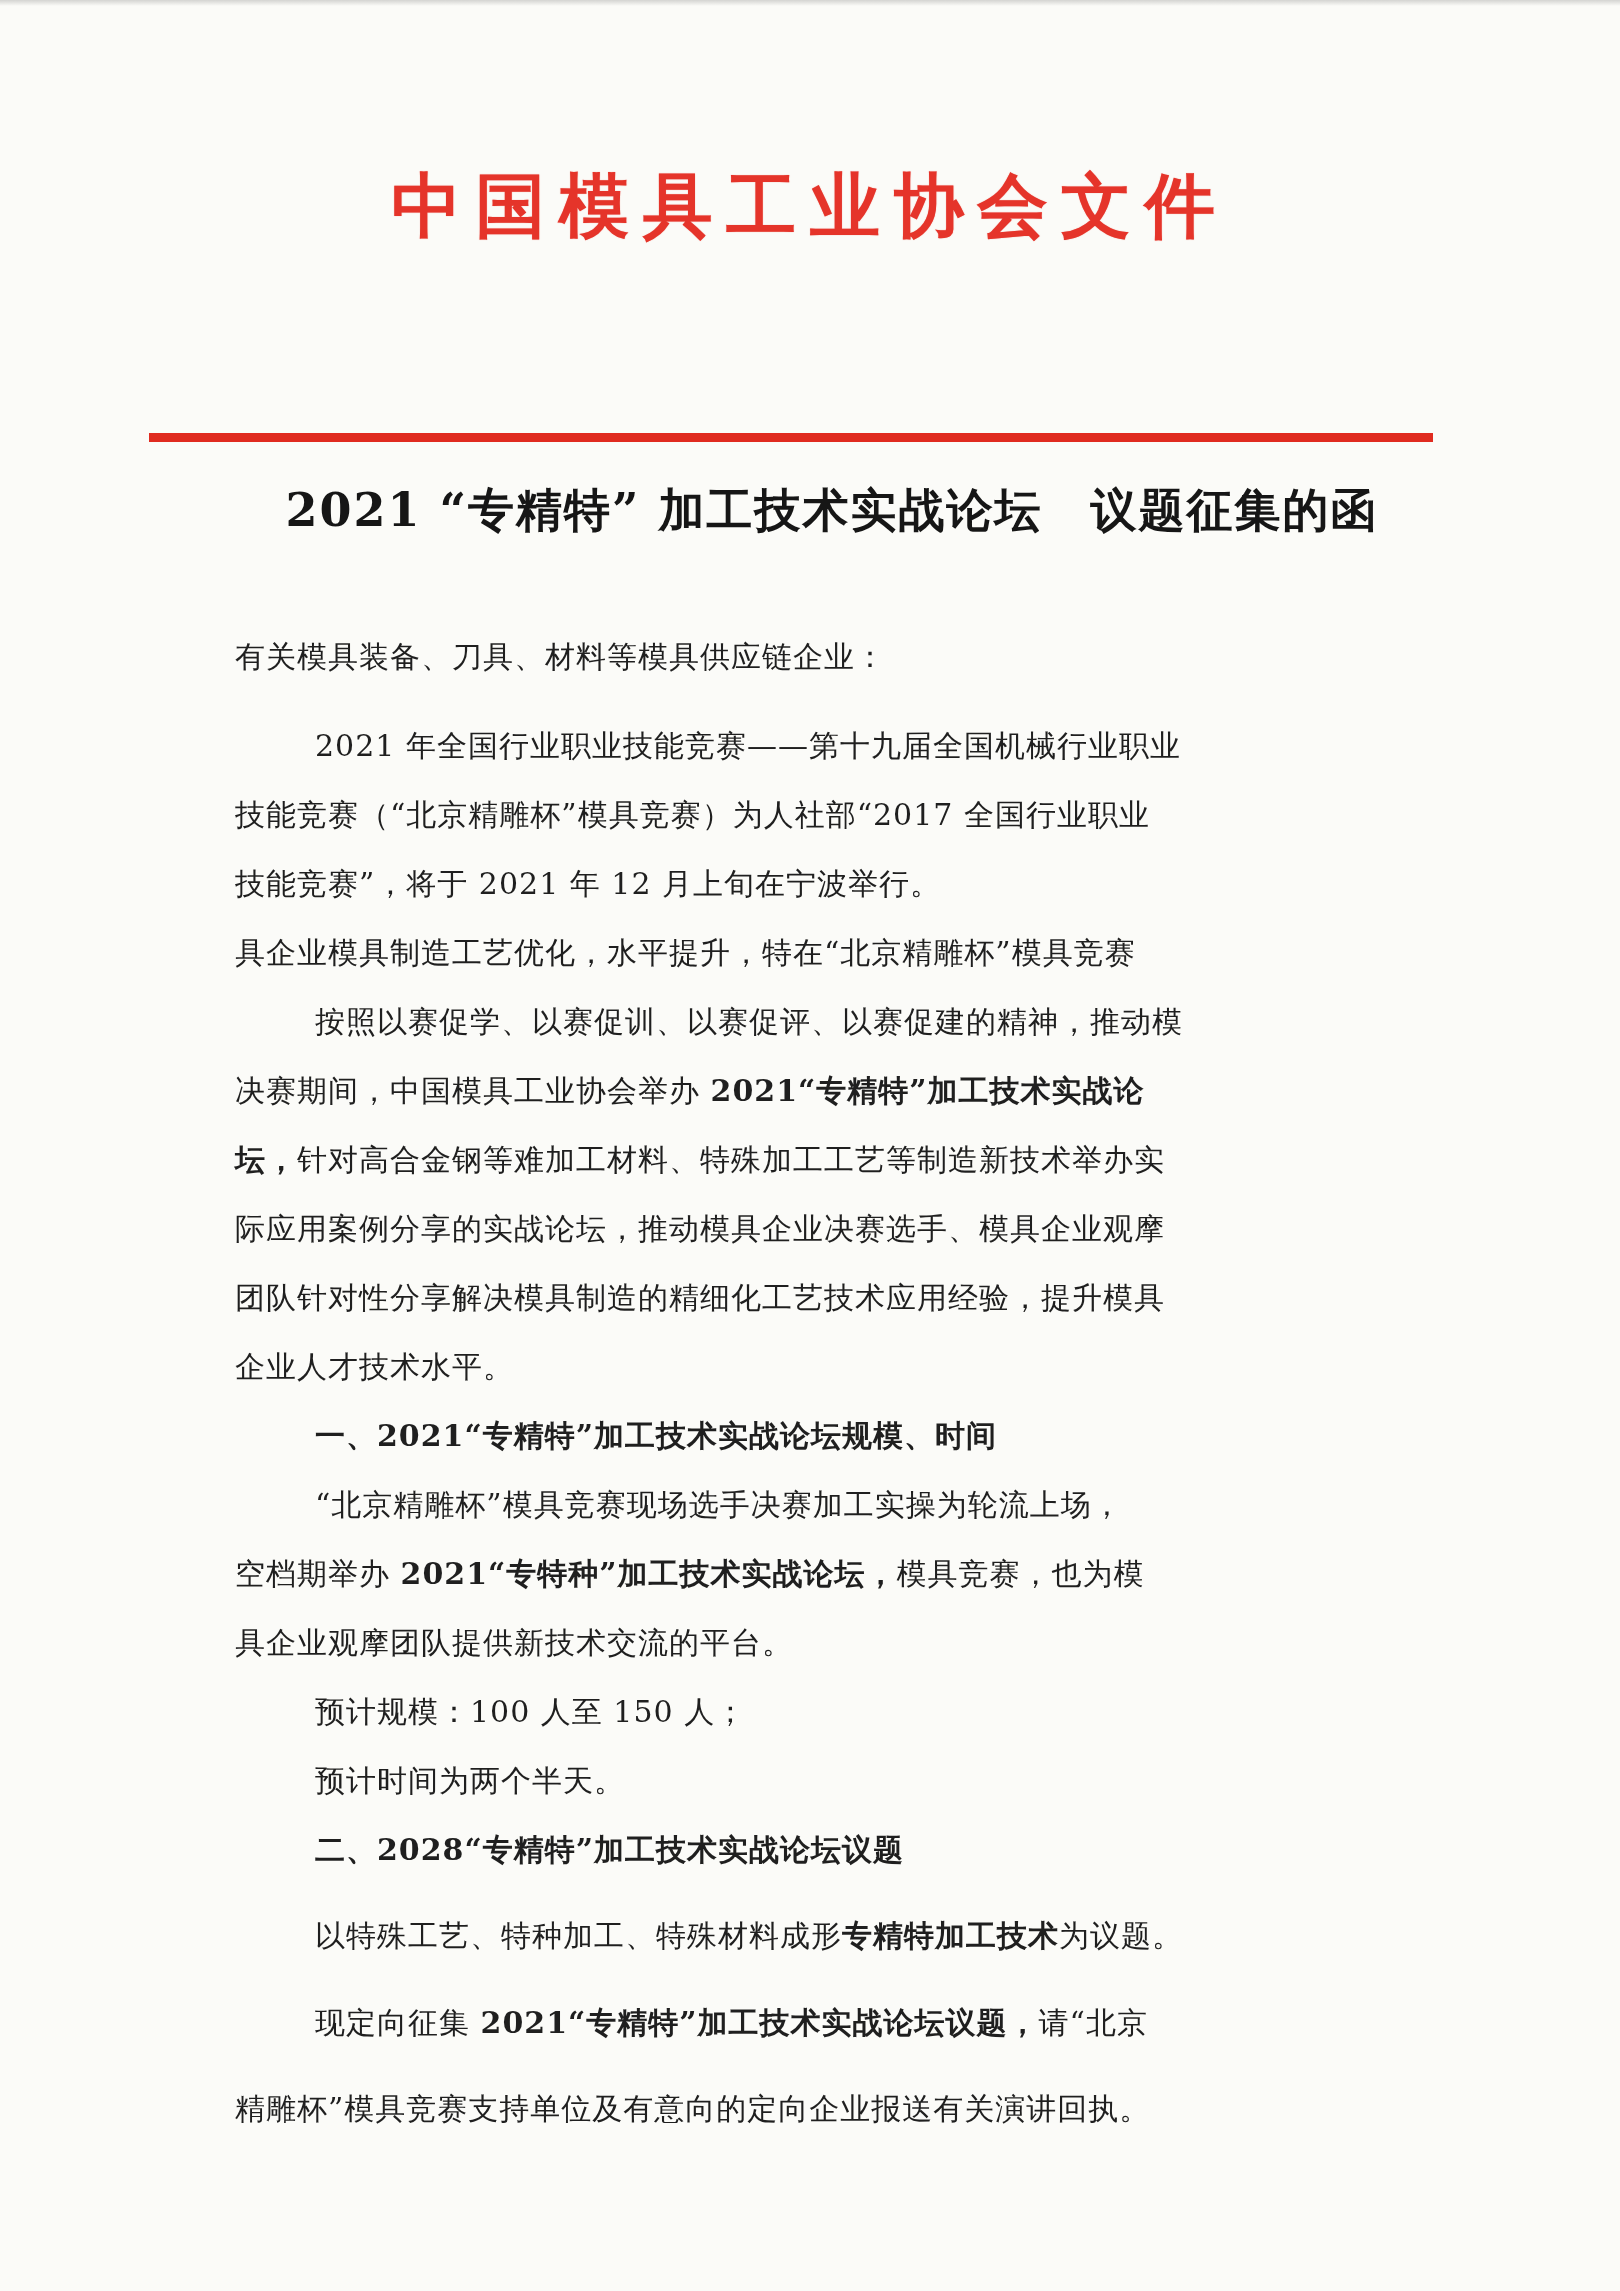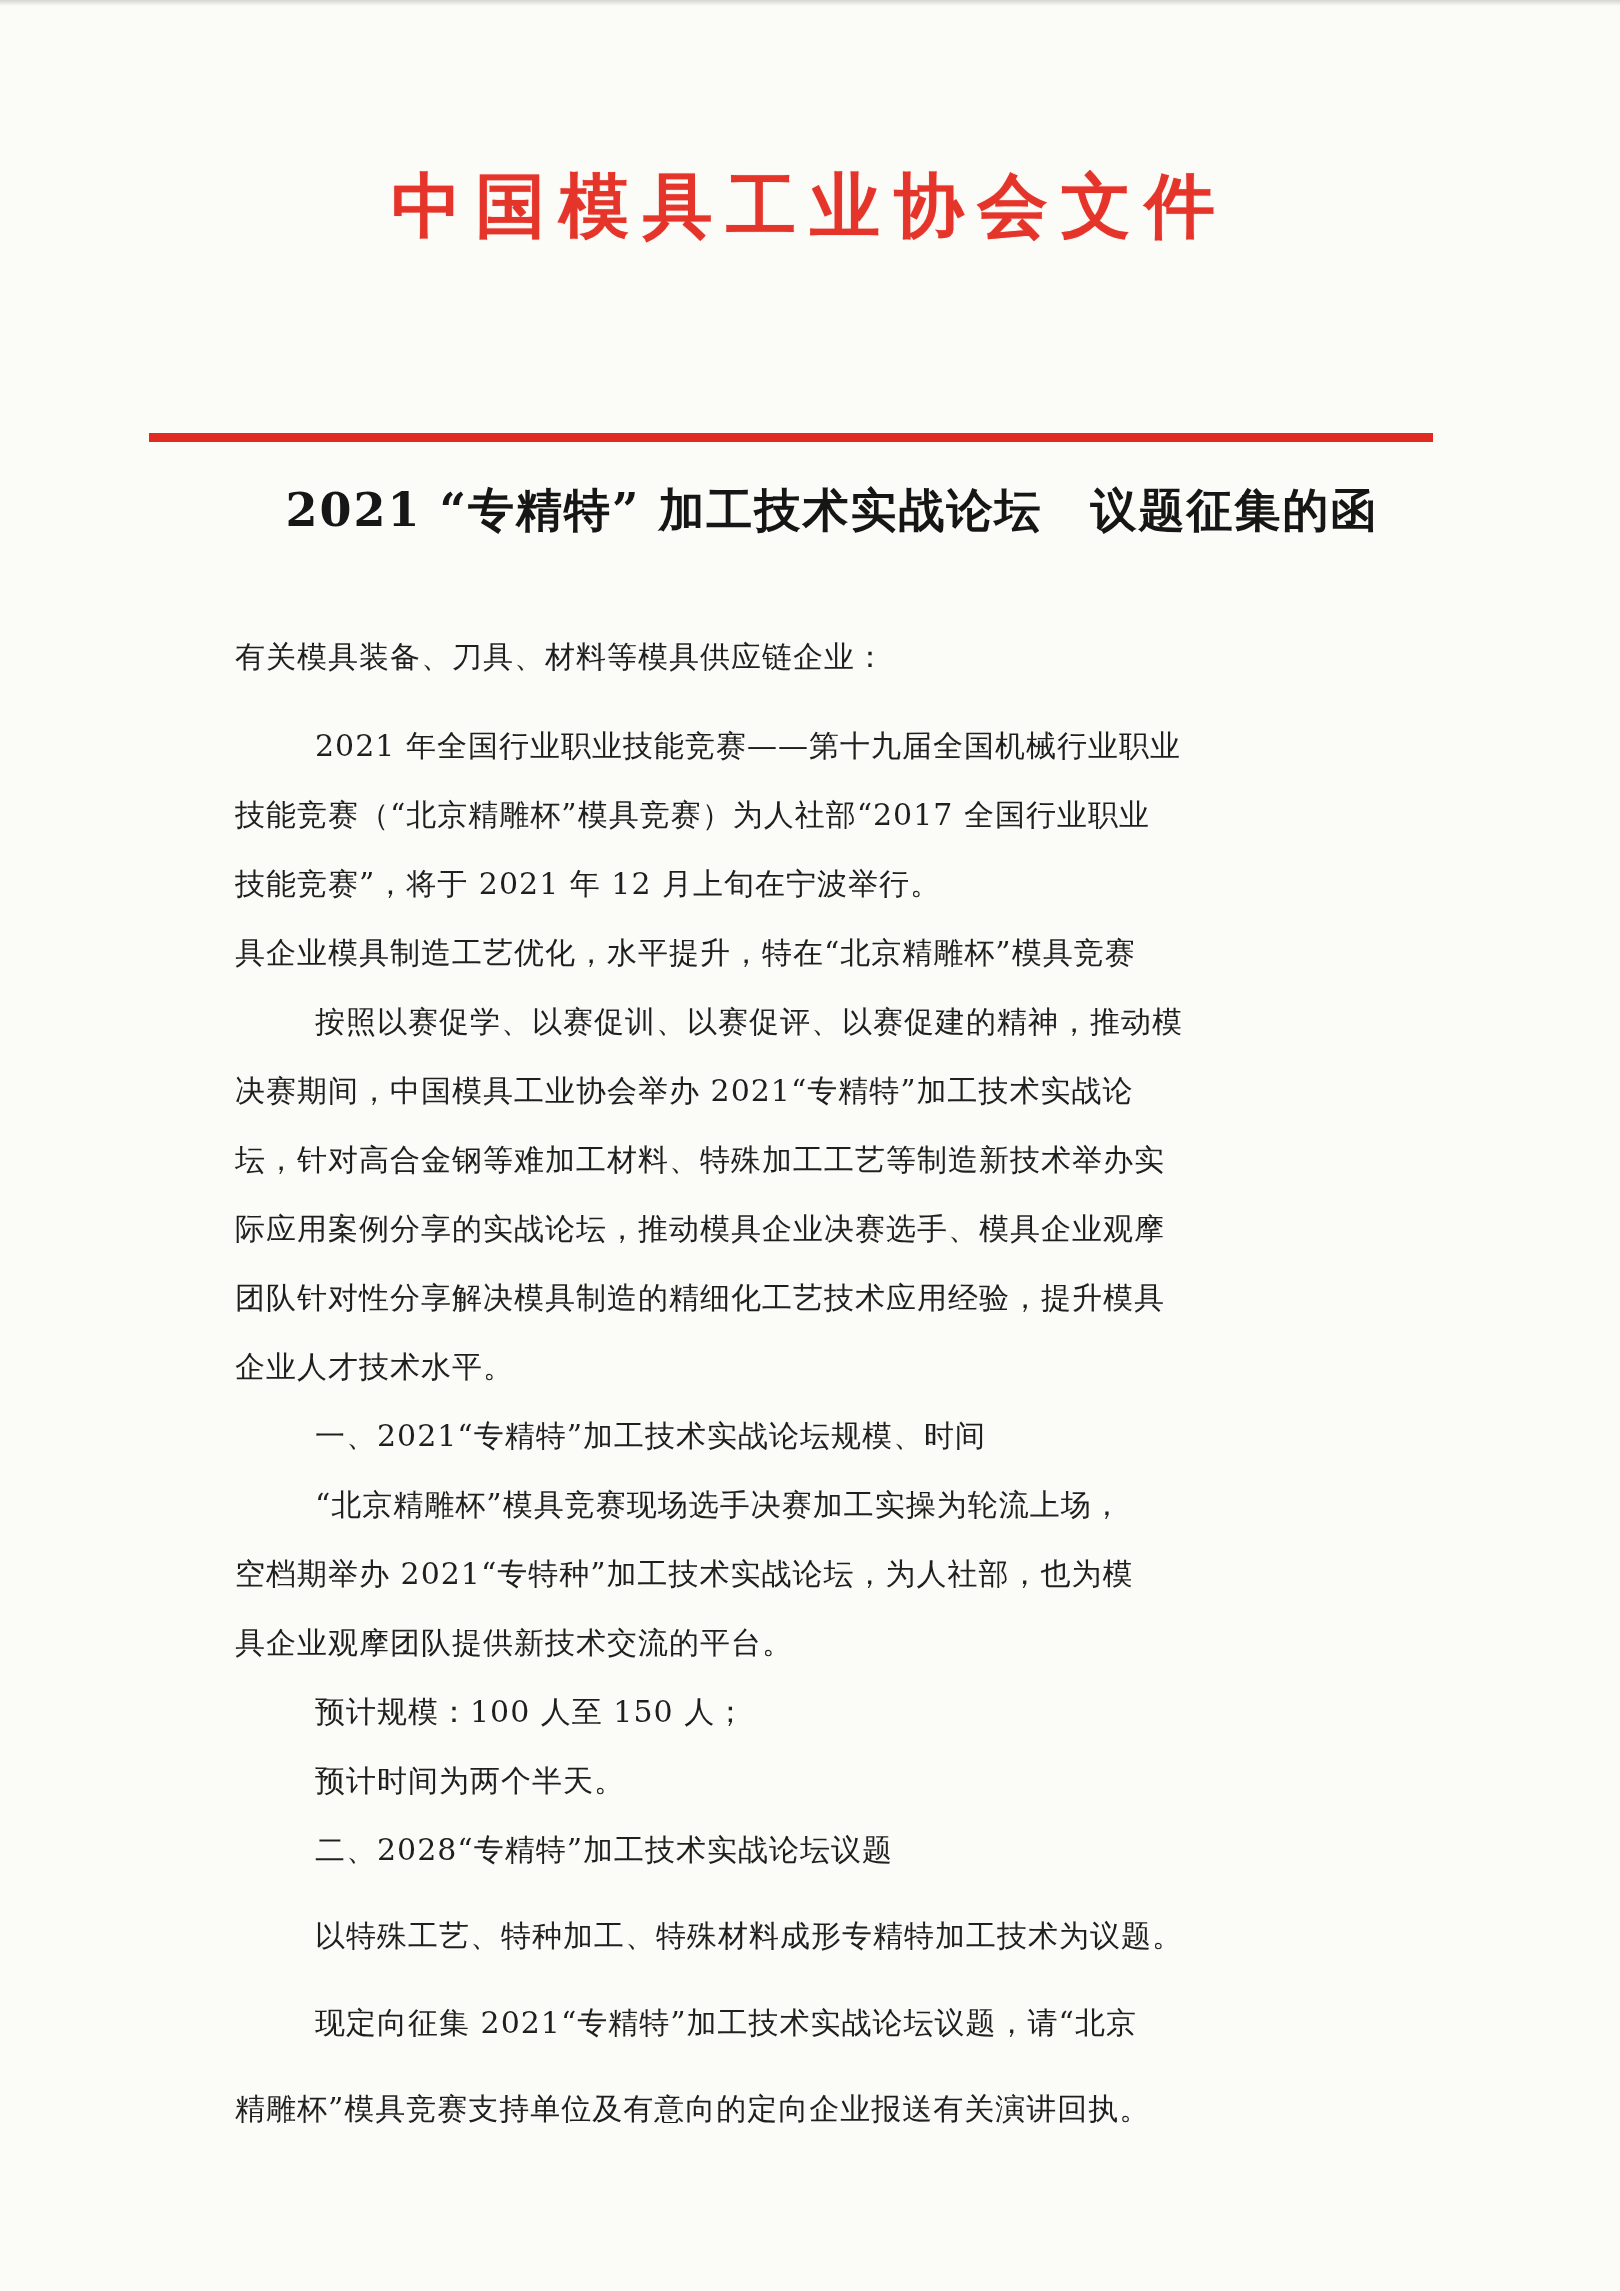--- a/index.html
+++ b/index.html
@@ -46,21 +46,21 @@
     color:#1f1f1f;
   }
   .line {
     height:69px; line-height:69px;
     white-space:nowrap;
     letter-spacing:1px;
   }
   .line.indent { padding-left:80px; }
   .line.gap-para { margin-top:19.6px; }
   .line.gap-large { margin-top:17.6px; }
-  .b { font-weight:400;text-align:center; }
+  .b { font-weight:700;text-align:center; }
 </style>
 </head>
 <body>
 
 <div class="page">
   <div class="scan-edge-top"></div>
   <div class="org-header">中国模具工业协会文件</div>
   <div class="divider"></div>
   <div class="doc-title">2021 “专精特” 加工技术实战论坛　议题征集的函</div>
   <div class="body-col">
@@ -70,21 +70,21 @@
       <div class="line"><span>技能竞赛”，将于 2021 年 12 月上旬在宁波举行。</span></div>
       <div class="line"><span>具企业模具制造工艺优化，水平提升，特在“北京精雕杯”模具竞赛</span></div>
       <div class="line indent"><span>按照以赛促学、以赛促训、以赛促评、以赛促建的精神，推动模</span></div>
       <div class="line"><span>决赛期间，中国模具工业协会举办 </span><span class="b">2021“专精特”加工技术实战论</span></div>
       <div class="line"><span class="b">坛，</span><span>针对高合金钢等难加工材料、特殊加工工艺等制造新技术举办实</span></div>
       <div class="line"><span>际应用案例分享的实战论坛，推动模具企业决赛选手、模具企业观摩</span></div>
       <div class="line"><span>团队针对性分享解决模具制造的精细化工艺技术应用经验，提升模具</span></div>
       <div class="line"><span>企业人才技术水平。</span></div>
       <div class="line indent"><span class="b">一、2021“专精特”加工技术实战论坛规模、时间</span></div>
       <div class="line indent"><span>“北京精雕杯”模具竞赛现场选手决赛加工实操为轮流上场，</span></div>
-      <div class="line"><span>空档期举办 </span><span class="b">2021“专特种”加工技术实战论坛，</span><span>为人社部，也为模</span></div>
+      <div class="line"><span>空档期举办 </span><span class="b">2021“专特种”加工技术实战论坛，</span><span>模具竞赛，也为模</span></div>
       <div class="line"><span>具企业观摩团队提供新技术交流的平台。</span></div>
       <div class="line indent"><span>预计规模：100 人至 150 人；</span></div>
       <div class="line indent"><span>预计时间为两个半天。</span></div>
       <div class="line indent"><span class="b">二、2028“专精特”加工技术实战论坛议题</span></div>
       <div class="line indent gap-large"><span>以特殊工艺、特种加工、特殊材料成形</span><span class="b">专精特加工技术</span><span>为议题。</span></div>
       <div class="line indent gap-large"><span>现定向征集 </span><span class="b">2021“专精特”加工技术实战论坛议题，</span><span>请“北京</span></div>
       <div class="line gap-large"><span>精雕杯”模具竞赛支持单位及有意向的定向企业报送有关演讲回执。</span></div>
     </div>
 </div>
 

